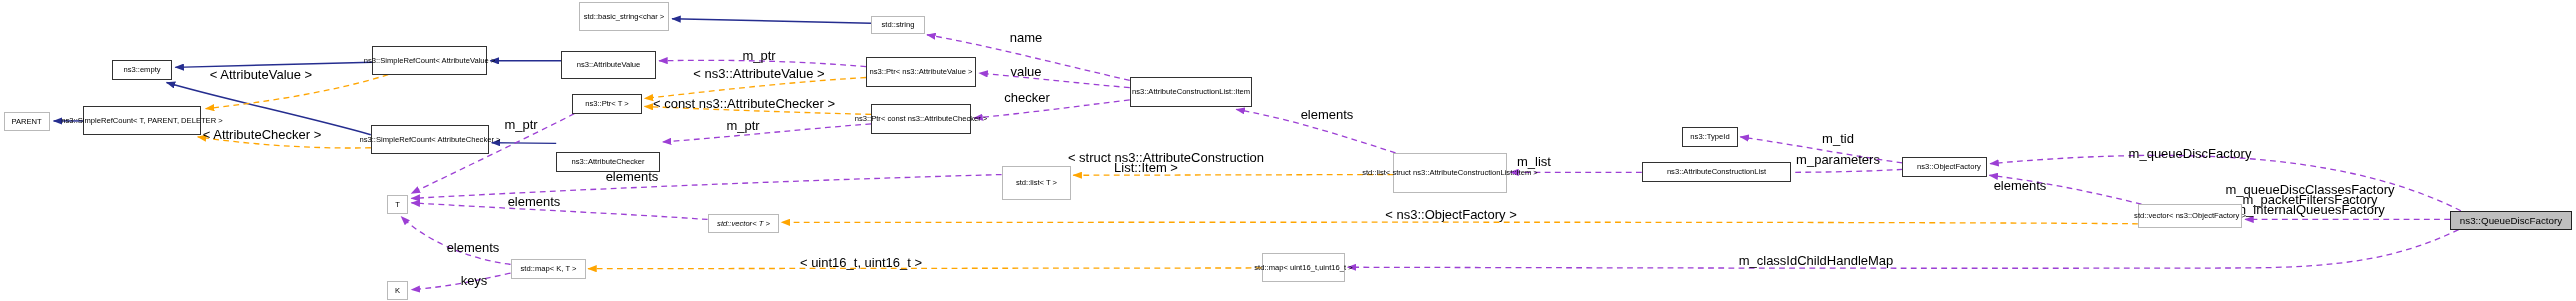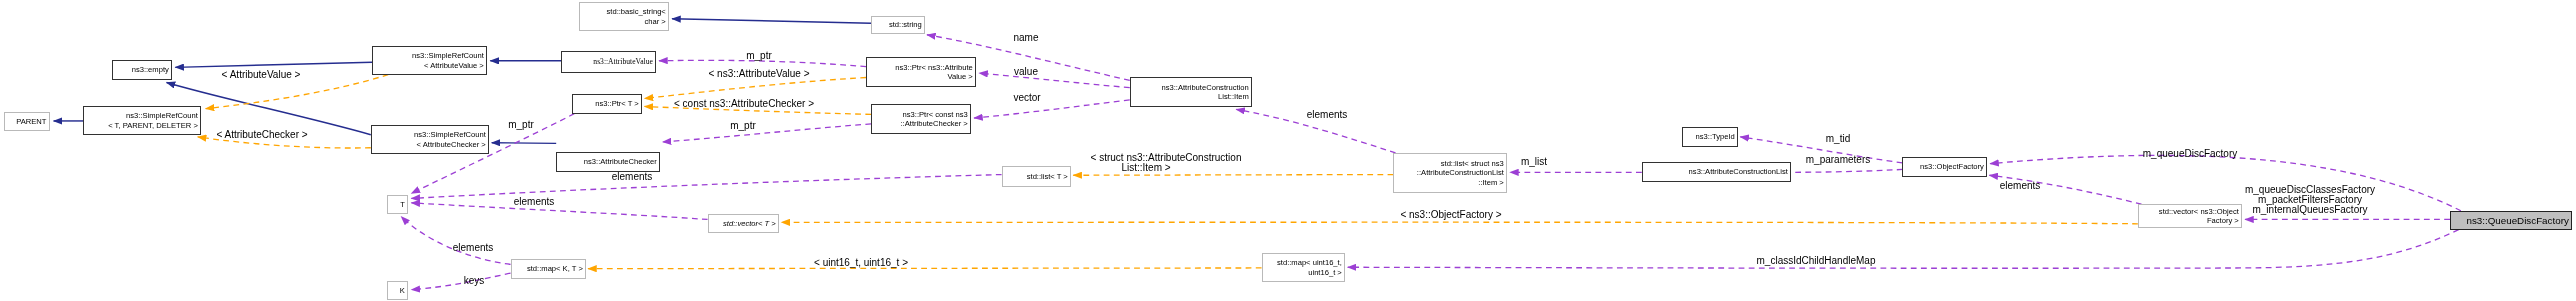--- a/index.html
+++ b/index.html
@@ -13,34 +13,34 @@
   .diagram svg{position:absolute;left:0;top:0;}
   .node{
     position:absolute;
     box-sizing:border-box;
     background:#ffffff;
     border:1px solid #323232;
     color:#000000;
     font-size:7.6px;
     line-height:1.22;
     display:flex;
-    flex-direction:column;
-    align-items:flex-end;
+    flex-direction:row;
+    align-items:center;
     justify-content:center;
     text-align:center;
     white-space:nowrap;
     padding:0.7px 2.2px;
   }
   .node.grey{border:0.9px solid #b9b9b9;}
   .node.main{background:#bfbfbf;border:1.2px solid #222222;font-size:9.8px;}
   .node span{display:block;}
   .edge-label{
     position:absolute;
     transform:translate(-50%,-50%);
-    font-size:10px;
+    font-size:13px;
     color:#000000;
     white-space:nowrap;
     background:transparent;
   }
 </style>
 </head>
 <body>
 
 <div class="diagram">
     <svg width="2576" height="302" viewBox="0 0 3557 417">
@@ -89,21 +89,21 @@
     </svg>
     <span class="edge-label" style="left: 261px; top: 74px;">&lt; AttributeValue &gt;</span>
     <span class="edge-label" style="left: 262px; top: 134px;">&lt; AttributeChecker &gt;</span>
     <span class="edge-label" style="left: 759px; top: 55px;">m_ptr</span>
     <span class="edge-label" style="left: 759px; top: 73px;">&lt; ns3::AttributeValue &gt;</span>
     <span class="edge-label" style="left: 744px; top: 103px;">&lt; const ns3::AttributeChecker &gt;</span>
     <span class="edge-label" style="left: 743px; top: 125px;">m_ptr</span>
     <span class="edge-label" style="left: 521px; top: 124px;">m_ptr</span>
     <span class="edge-label" style="left: 1026px; top: 37px;">name</span>
     <span class="edge-label" style="left: 1026px; top: 71px;">value</span>
-    <span class="edge-label" style="left: 1027px; top: 97px;">vector</span>
+    <span class="edge-label" style="left: 1027px; top: 97px;">checker</span>
     <span class="edge-label" style="left: 1327px; top: 114px;">elements</span>
     <span class="edge-label" style="left: 1146px; top: 157px; margin-left: 20px;">&lt; struct ns3::AttributeConstruction</span>
     <span class="edge-label" style="left: 1146px; top: 167px;">List::Item &gt;</span>
     <span class="edge-label" style="left: 1534px; top: 161px;">m_list</span>
     <span class="edge-label" style="left: 1838px; top: 138px;">m_tid</span>
     <span class="edge-label" style="left: 1838px; top: 159px;">m_parameters</span>
     <span class="edge-label" style="left: 2020px; top: 185px;">elements</span>
     <span class="edge-label" style="left: 2190px; top: 153px;">m_queueDiscFactory</span>
     <span class="edge-label" style="left: 2310px; top: 189px;">m_queueDiscClassesFactory</span>
     <span class="edge-label" style="left: 2310px; top: 199px;">m_packetFiltersFactory</span>
@@ -133,38 +133,38 @@
       <span>ns3::SimpleRefCount</span>
       <span>&lt; AttributeChecker &gt;</span>
     </div>
     <div class="node grey" style="left: 579px; top: 2.2px; width: 90px; height: 29px;">
       <span>std::basic_string&lt;</span>
       <span>char &gt;</span>
     </div>
     <div class="node grey" style="left: 871px; top: 16px; width: 54px; height: 18px;">
       <span>std::string</span>
     </div>
-    <div class="node" style="left: 561px; top: 51px; width: 95px; height: 22px; font-family: Liberation Serif, serif;">
+    <div class="node" style="left: 561px; top: 51px; width: 95px; height: 28px;">
       <span>ns3::AttributeValue</span>
     </div>
     <div class="node" style="left: 572px; top: 94px; width: 70px; height: 19.6px;">
       <span>ns3::Ptr&lt; T &gt;</span>
     </div>
     <div class="node" style="left: 556px; top: 133px; width: 104px; height: 19.6px; margin-top: 19px;">
       <span>ns3::AttributeChecker</span>
     </div>
     <div class="node" style="left: 866px; top: 57px; width: 110px; height: 30px;">
       <span>ns3::Ptr&lt; ns3::Attribute</span>
       <span>Value &gt;</span>
     </div>
     <div class="node" style="left: 871px; top: 104px; width: 100px; height: 30px;">
       <span>ns3::Ptr&lt; const ns3</span>
       <span>::AttributeChecker &gt;</span>
     </div>
-    <div class="node grey" style="left: 1002px; top: 166px; width: 69px; height: 21px;">
+    <div class="node grey" style="left: 1002px; top: 166px; width: 69px; height: 34px;">
       <span>std::list&lt; T &gt;</span>
     </div>
     <div class="node" style="left: 1130px; top: 77px; width: 122px; height: 30px;">
       <span>ns3::AttributeConstruction</span>
       <span>List::Item</span>
     </div>
     <div class="node grey" style="left: 1393px; top: 153px; width: 114px; height: 40px;">
       <span>std::list&lt; struct ns3</span>
       <span>::AttributeConstructionList</span>
       <span>::Item &gt;</span>

